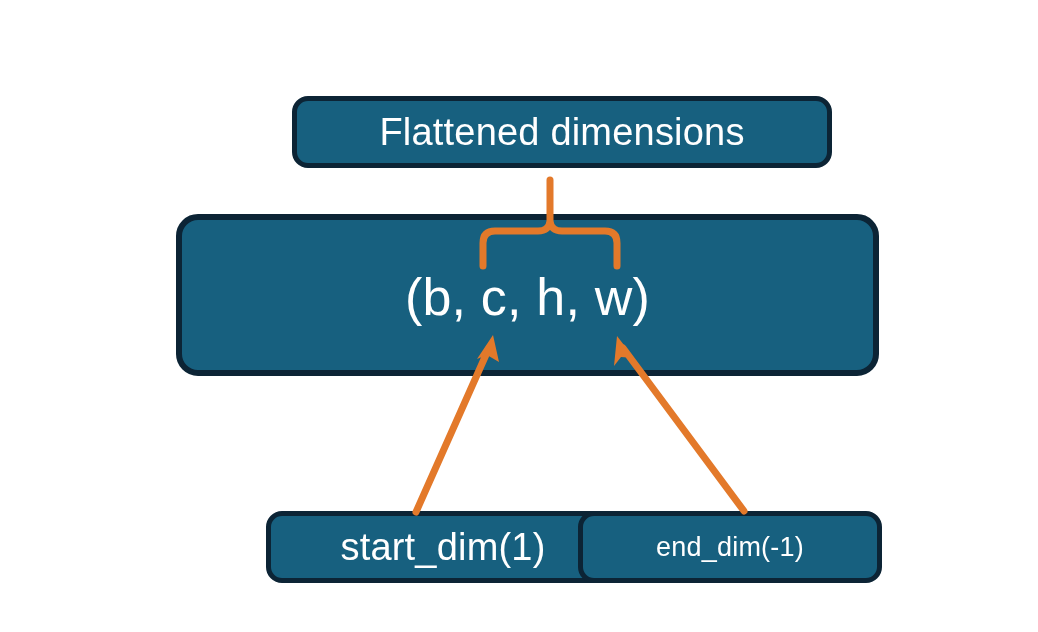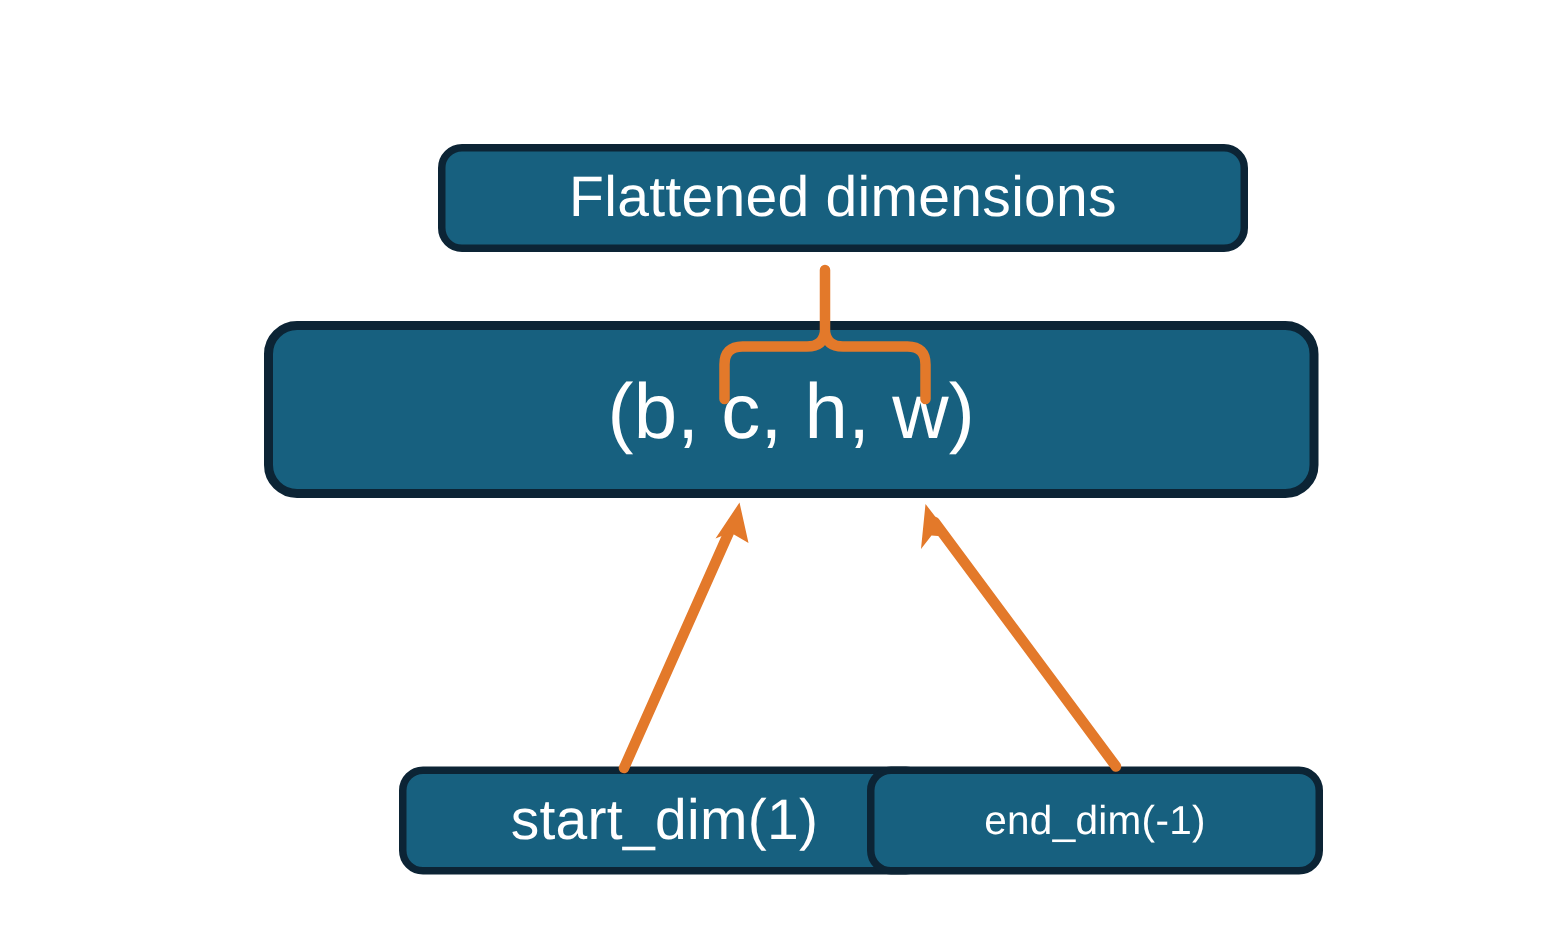--- a/index.html
+++ b/index.html
@@ -37,21 +37,21 @@
     left: 292px;
     top: 96px;
     width: 540px;
     height: 72px;
     font-size: 38px;
   }
   #node-shape {
     left: 176px;
     top: 214px;
     width: 703px;
-    height: 118px;
+    height: 162px;
     font-size: 52px;
     border-radius: 22px;
     border-width: 6px;
   }
   #node-start-dim {
     left: 266px;
     top: 511px;
     width: 354px;
     height: 72px;
     font-size: 38px;

